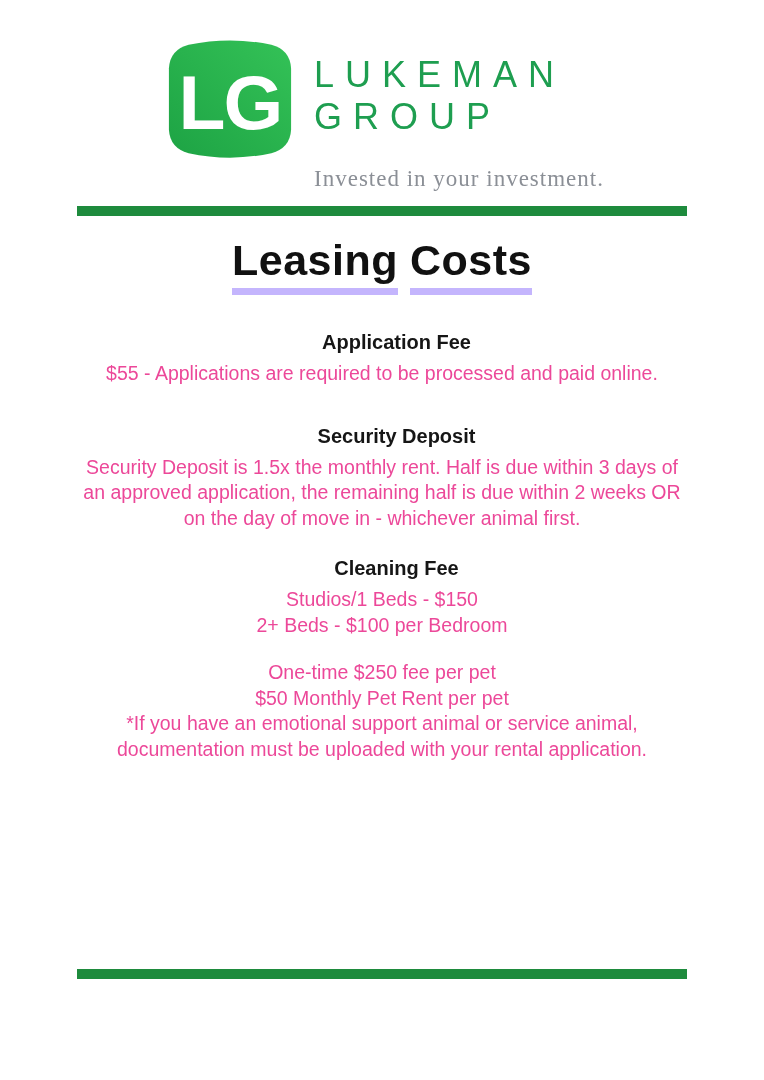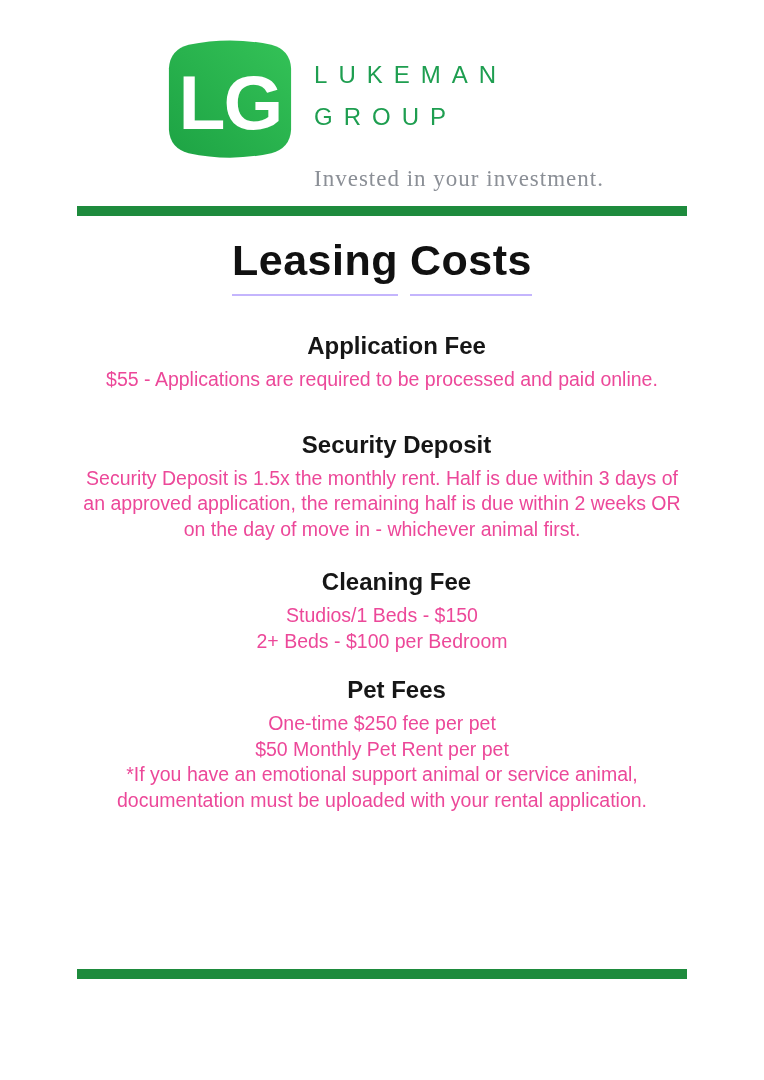--- a/index.html
+++ b/index.html
@@ -15,43 +15,43 @@
   .page{
     width:764px;height:1076px;position:relative;background:#fff;overflow:hidden;
     font-family:"Liberation Sans",sans-serif;color:var(--text-black);margin:0 auto;
   }
   
   .brand{display:flex;justify-content:center;align-items:flex-start;padding-top:32px;}
   .logo-mark{width:140px;height:134px;flex:0 0 auto;}
   .logo-mark svg{display:block;width:140px;height:134px;}
   .brand-text{margin-left:14px;padding-top:22px;}
   .brand-name div{
-    font-size:24px;line-height:42px;letter-spacing:11px;font-weight:500;
+    font-size:36px;line-height:42px;letter-spacing:11px;font-weight:500;
     color:var(--brand-text-green);white-space:nowrap;
   }
   .tagline{
     font-family:"Liberation Serif","DejaVu Serif",serif;
     font-size:23px;letter-spacing:1px;color:var(--tagline-gray);
     margin-top:28px;text-align:right;
   }
   
   .divider{width:610px;height:10px;background:var(--divider-green);margin:14px auto 0;}
   .divider.bottom{position:absolute;top:969px;left:50%;transform:translateX(-50%);margin:0;}
   
   .title{
     text-align:center;font-size:43px;font-weight:800;margin-top:20px;
     letter-spacing:0.5px;color:#111;
   }
   .title .u{
-    display:inline-block;border-bottom:2px solid #c4b5fd;padding-bottom:9px;
+    display:inline-block;border-bottom:7px solid #c4b5fd;padding-bottom:3px;
   }
   .title .word-gap{display:inline-block;width:12px;}
   
   .sections{text-align:center;}
-  .section h2{font-size:24px;font-weight:700;margin-bottom:7px;color:#161616;padding-left:29px;}
+  .section h2{font-size:20px;font-weight:700;margin-bottom:7px;color:#161616;padding-left:29px;}
   .section p{
     font-size:19.5px;line-height:25.5px;max-width:640px;margin:0 auto;color:#ec4899;
   }
   .section--application{margin-top:36px;}
   .section--security{margin-top:38px;}
   .section--cleaning{margin-top:26px;}
   .section--admin{margin-top:24px;}
   .section--pet{margin-top:22px;}
 </style>
 </head>
@@ -108,21 +108,20 @@
     </section>
 
     <section class="section section--cleaning">
       <h2>Cleaning Fee</h2>
       <p>Studios/1 Beds - $150</p>
       <p>2+ Beds - $100 per Bedroom</p>
     </section>
 
 
     <section class="section section--pet">
-      <h2>Pet Fees</h2>
       <p>One-time $250 fee per pet</p>
       <p>$50 Monthly Pet Rent per pet</p>
       <p>*If you have an emotional support animal or service animal,</p>
       <p>documentation must be uploaded with your rental application.</p>
     </section>
 
   </main>
 
   <div class="divider bottom"></div>
 

